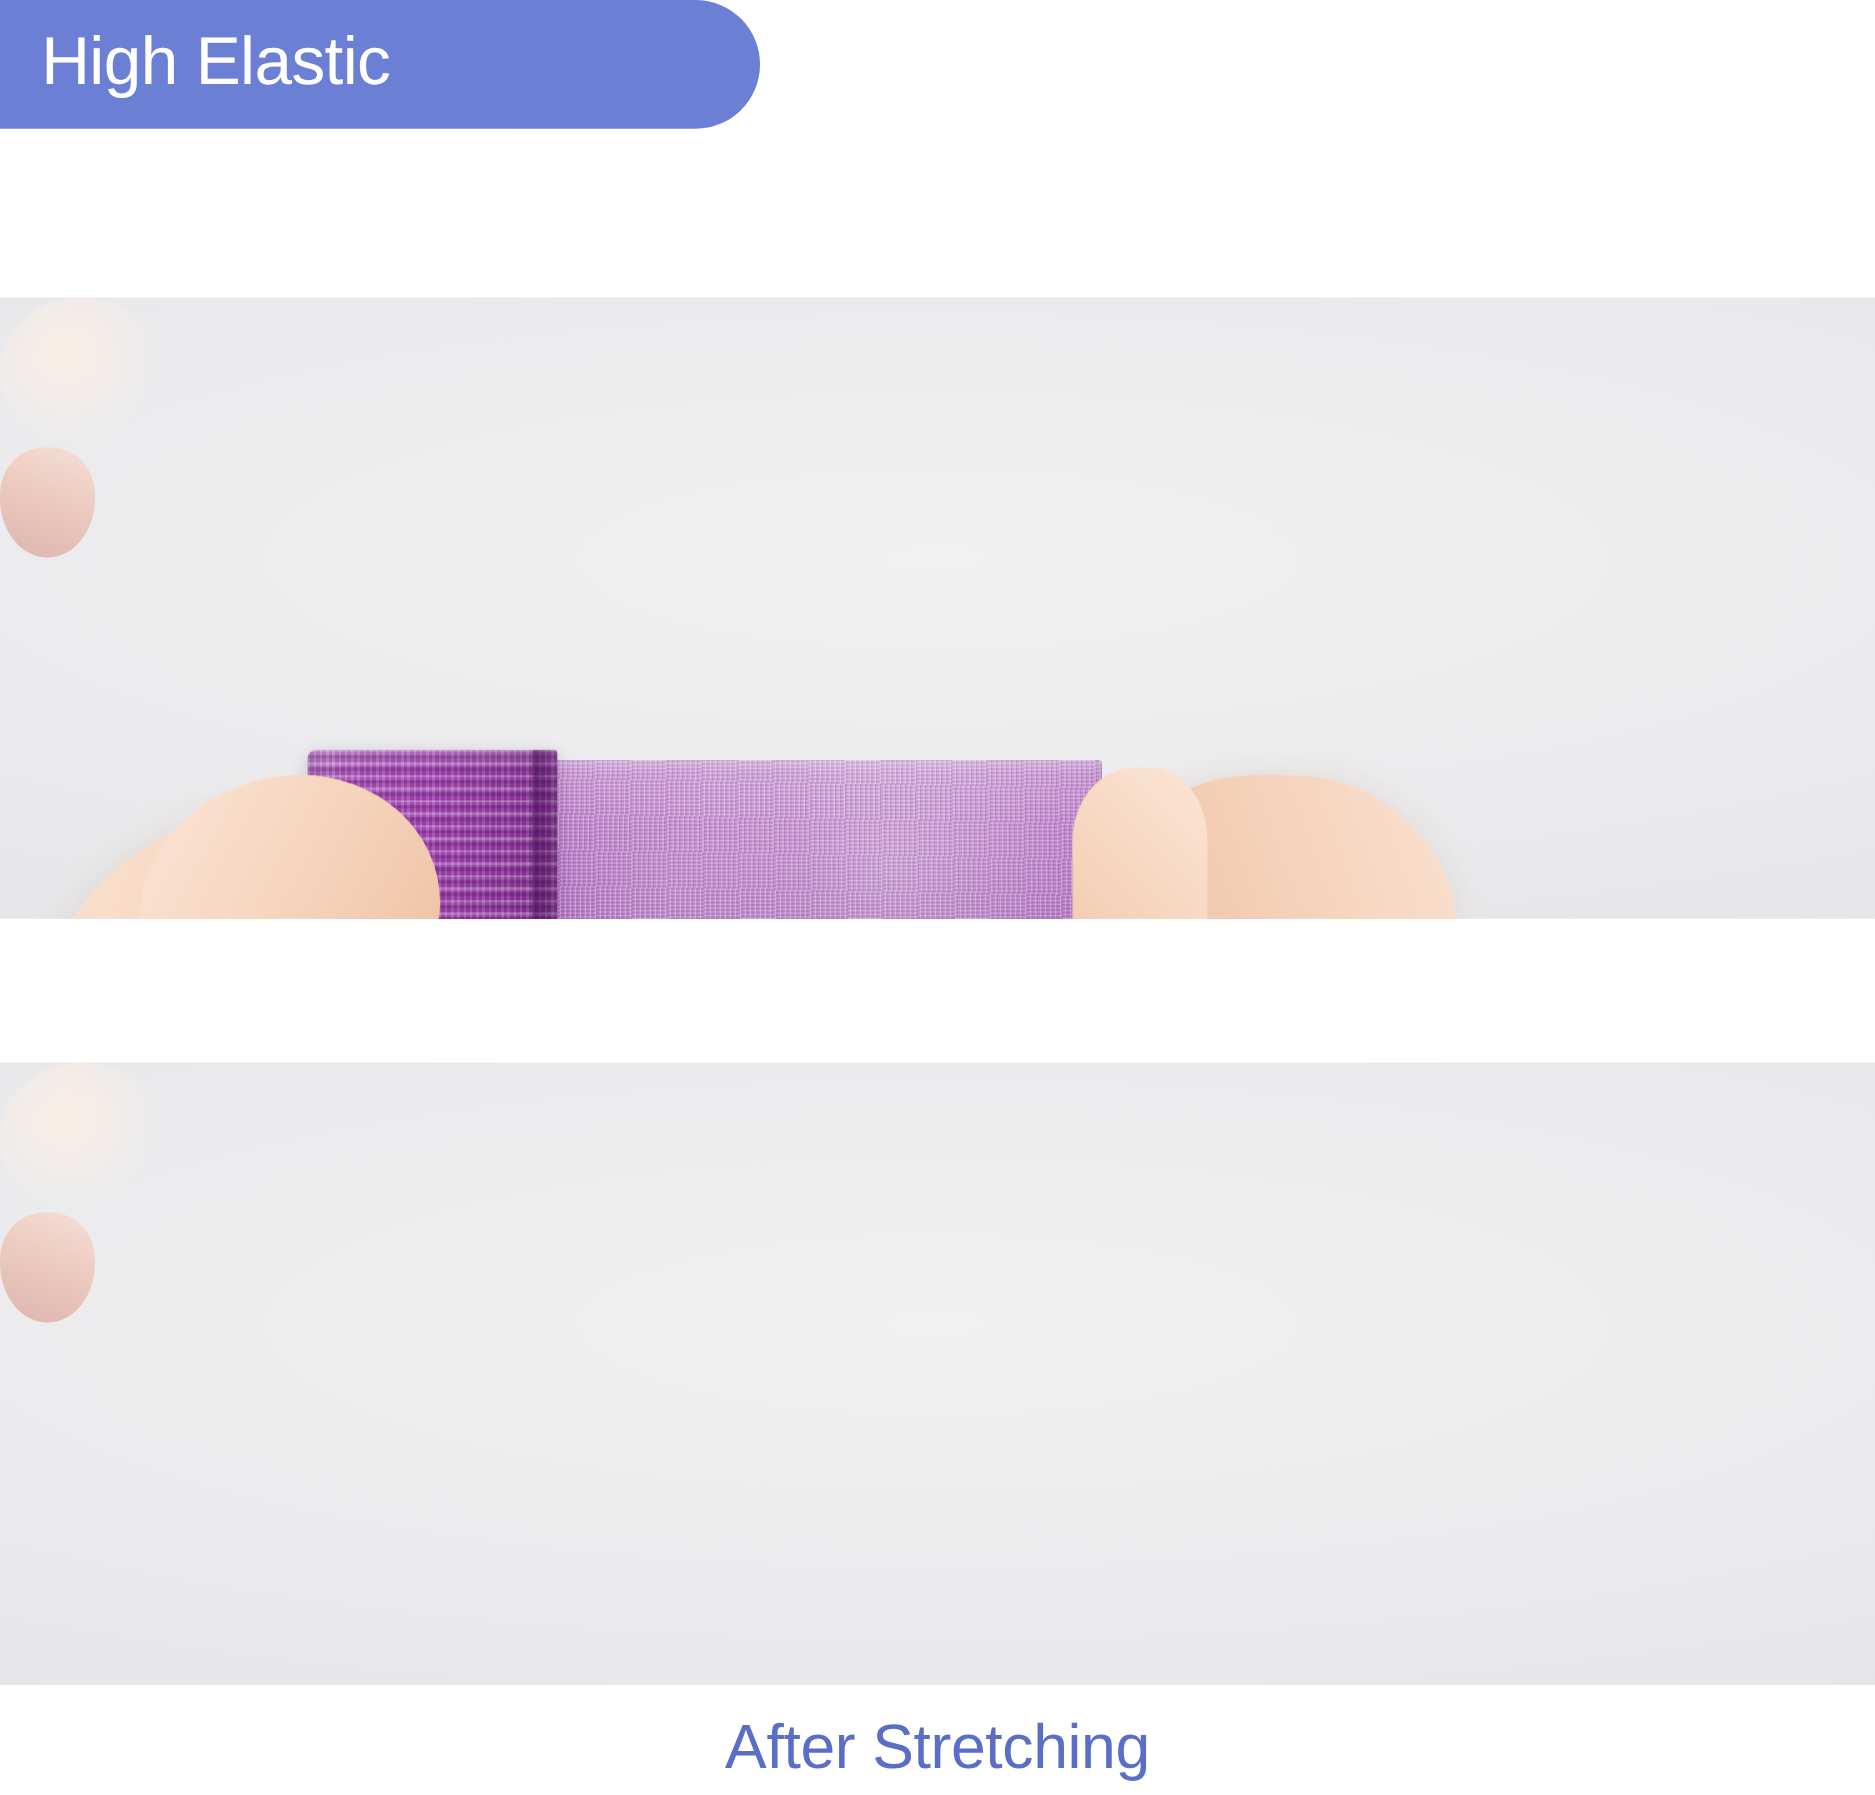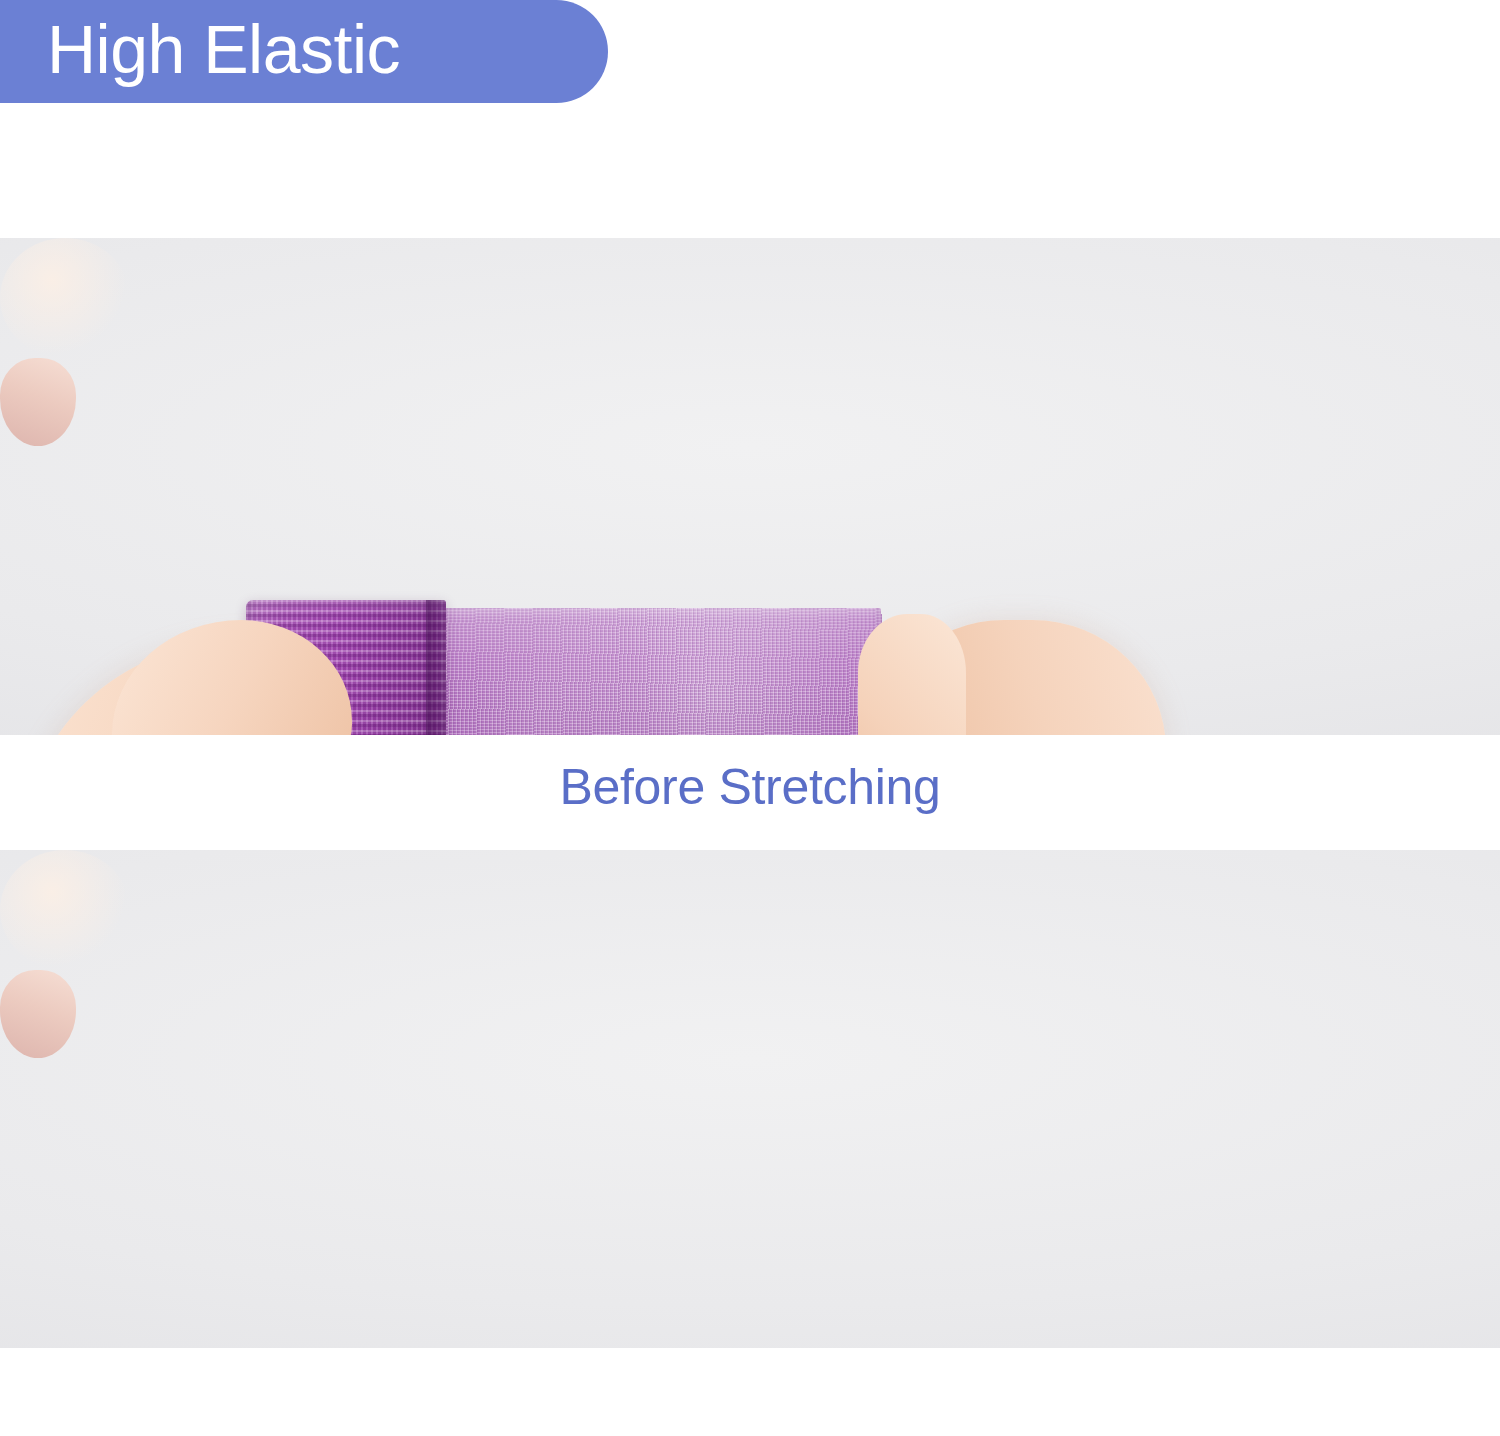--- a/index.html
+++ b/index.html
@@ -12,22 +12,22 @@
 
   
   .header{position:absolute;left:0;top:0;width:1500px;height:238px;background:#fff;}
   .title-badge{
     position:absolute;left:0;top:0;width:608px;height:103px;
     background:#6b80d4;
     border-radius:0 52px 52px 0;
     display:flex;align-items:center;
   }
   .title-text{
-    color:#ffffff;font-size:68px;font-weight:400;letter-spacing:-0.5px;
-    margin-left:47px;line-height:1;white-space:nowrap;
+    color:#ffffff;font-size:54px;font-weight:400;letter-spacing:-0.5px;
+    margin-left:33px;line-height:1;white-space:nowrap;
     transform:translateY(-3px);
   }
   .subtitle{
     position:absolute;left:62px;top:128px;
     color:#5a6ec7;font-size:46px;font-weight:400;letter-spacing:-0.3px;
     white-space:nowrap;line-height:1.25;
   }
 
   
   .photo{
@@ -179,24 +179,24 @@
 
     <div class="skin lh1-thumb"></div>
 
     <div class="skin skin-soft rh1-palm"></div>
     <div class="rh1-knuck"></div>
     <div class="pinch pinch1"></div>
     <div class="rh1-nail"></div>
 
   </div>
 
-  <div class="caption cap1">Before Stretching</div>
 
   <div class="photo photo2">
 
     <div class="rh2-knuck"></div>
 
     <div class="rh2-nail"></div>
 
   </div>
 
+  <div class="caption cap2">After Stretching</div>
 
 </div>
 
 </body></html>

